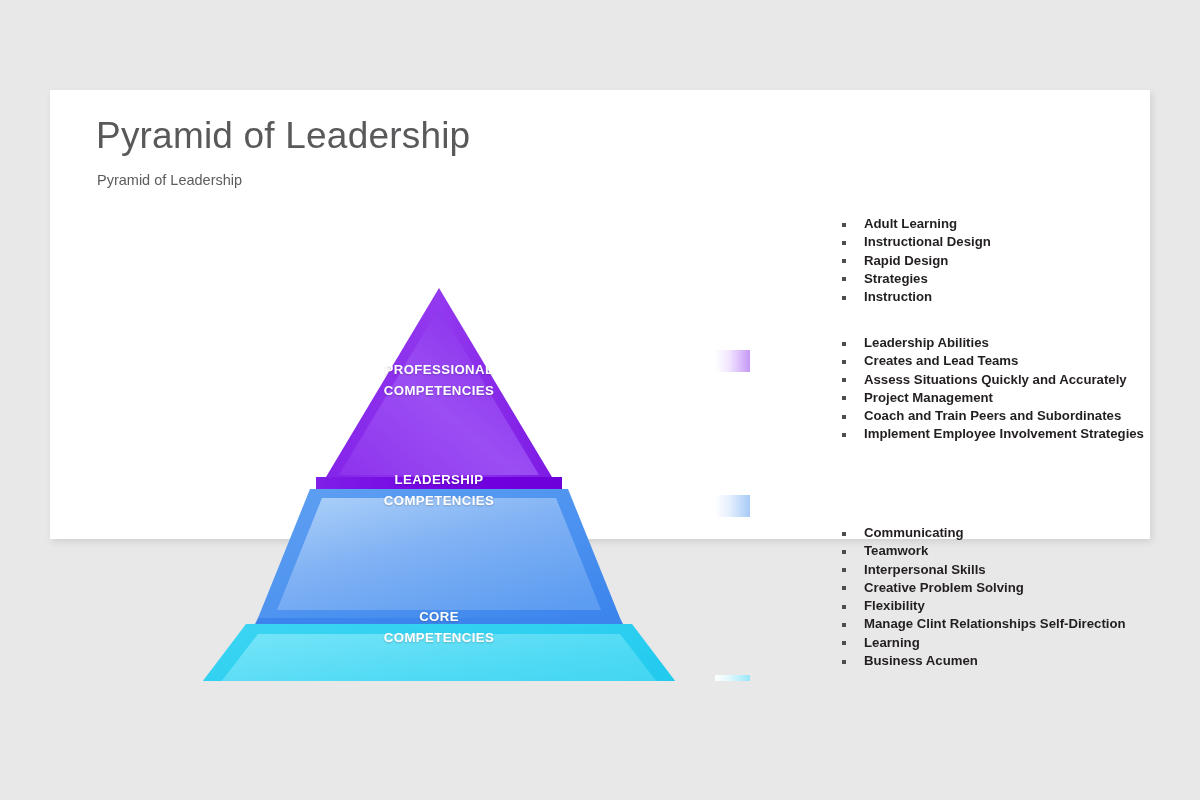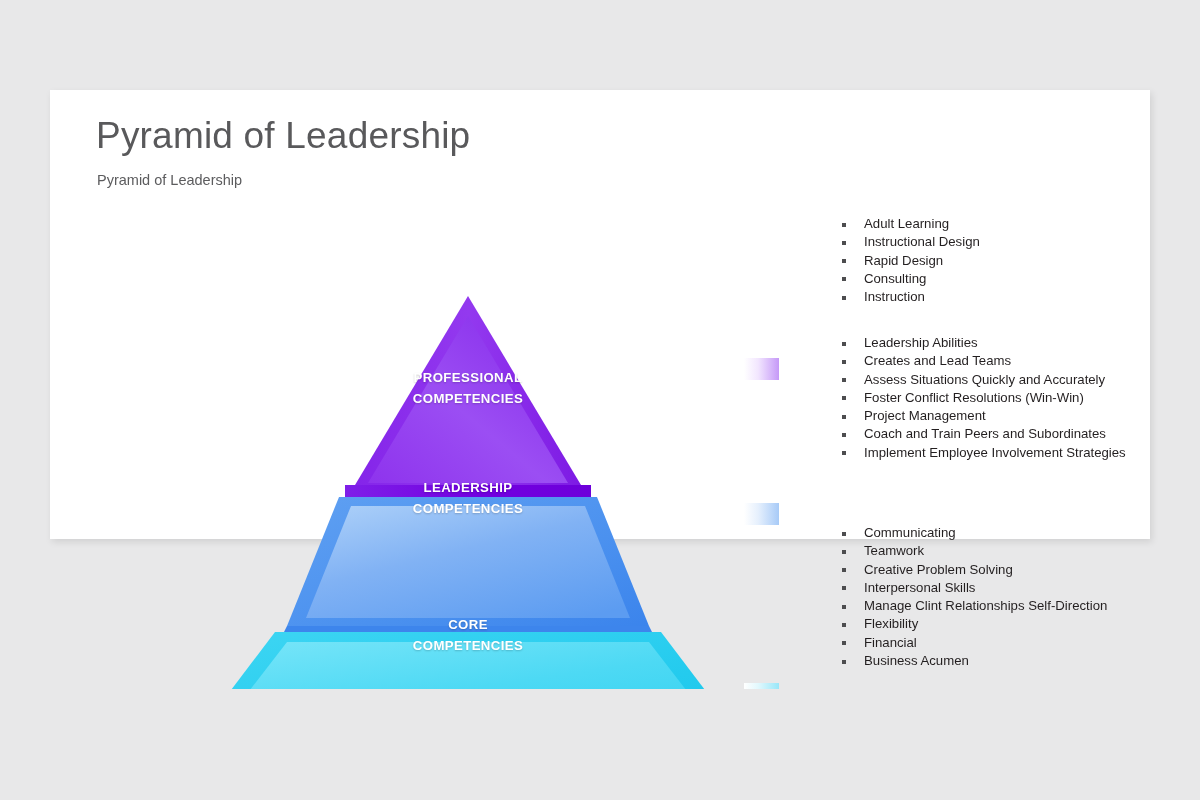--- a/index.html
+++ b/index.html
@@ -42,24 +42,23 @@
     font-size: 14.5px;
     font-weight: 400;
     color: #5c5c5e;
     white-space: nowrap;
   }
 
   
   #pyramid {
     position: absolute;
     left: 0px;
-    top: 19px;
+    top: 11px;
     width: 700px;
     height: 580px;
-    margin-left: 29px;
   }
   #pyramid svg {
     display: block;
   }
 
   .tier-label {
     position: absolute;
     text-align: center;
     color: #ffffff;
     font-weight: bold;
@@ -83,20 +82,21 @@
     padding: 0;
     list-style: none;
   }
   .list-block li {
     position: relative;
     padding-left: 26px;
     font-size: 13.2px;
     line-height: 18.3px;
     color: #231f20;
     white-space: nowrap;
+    font-weight: bold;
   }
   .list-block li .bullet {
     position: absolute;
     left: 4px;
     top: 7.5px;
     width: 4px;
     height: 4px;
     background: #4d4d4f;
   }
   #list-1 { top: 125px; }
@@ -225,43 +225,42 @@
       <div>CORE</div>
       <div>COMPETENCIES</div>
     </div>
   </div>
 
   <div class="list-block" id="list-1">
     <ul>
         <li><span class="bullet"></span><span>Adult Learning</span></li>
         <li><span class="bullet"></span><span>Instructional Design</span></li>
         <li><span class="bullet"></span><span>Rapid Design</span></li>
-        <li><span class="bullet"></span><span>Consulting</span></li>
+        <li><span class="bullet"></span><span>Strategies</span></li>
         <li><span class="bullet"></span><span>Instruction</span></li>
       </ul>
   </div>
 
   <div class="list-block" id="list-2">
     <ul>
         <li><span class="bullet"></span><span>Leadership Abilities</span></li>
         <li><span class="bullet"></span><span>Creates and Lead Teams</span></li>
         <li><span class="bullet"></span><span>Assess Situations Quickly and Accurately</span></li>
-        <li><span class="bullet"></span><span>Foster Conflict Resolutions (Win-Win)</span></li>
         <li><span class="bullet"></span><span>Project Management</span></li>
         <li><span class="bullet"></span><span>Coach and Train Peers and Subordinates</span></li>
         <li><span class="bullet"></span><span>Implement Employee Involvement Strategies</span></li>
       </ul>
   </div>
 
   <div class="list-block" id="list-3">
     <ul>
         <li><span class="bullet"></span><span>Communicating</span></li>
         <li><span class="bullet"></span><span>Teamwork</span></li>
+        <li><span class="bullet"></span><span>Interpersonal Skills</span></li>
         <li><span class="bullet"></span><span>Creative Problem Solving</span></li>
-        <li><span class="bullet"></span><span>Interpersonal Skills</span></li>
+        <li><span class="bullet"></span><span>Flexibility</span></li>
         <li><span class="bullet"></span><span>Manage Clint Relationships Self-Direction</span></li>
-        <li><span class="bullet"></span><span>Flexibility</span></li>
-        <li><span class="bullet"></span><span>Financial</span></li>
+        <li><span class="bullet"></span><span>Learning</span></li>
         <li><span class="bullet"></span><span>Business Acumen</span></li>
       </ul>
   </div>
 
 </div>
 
 </body></html>

